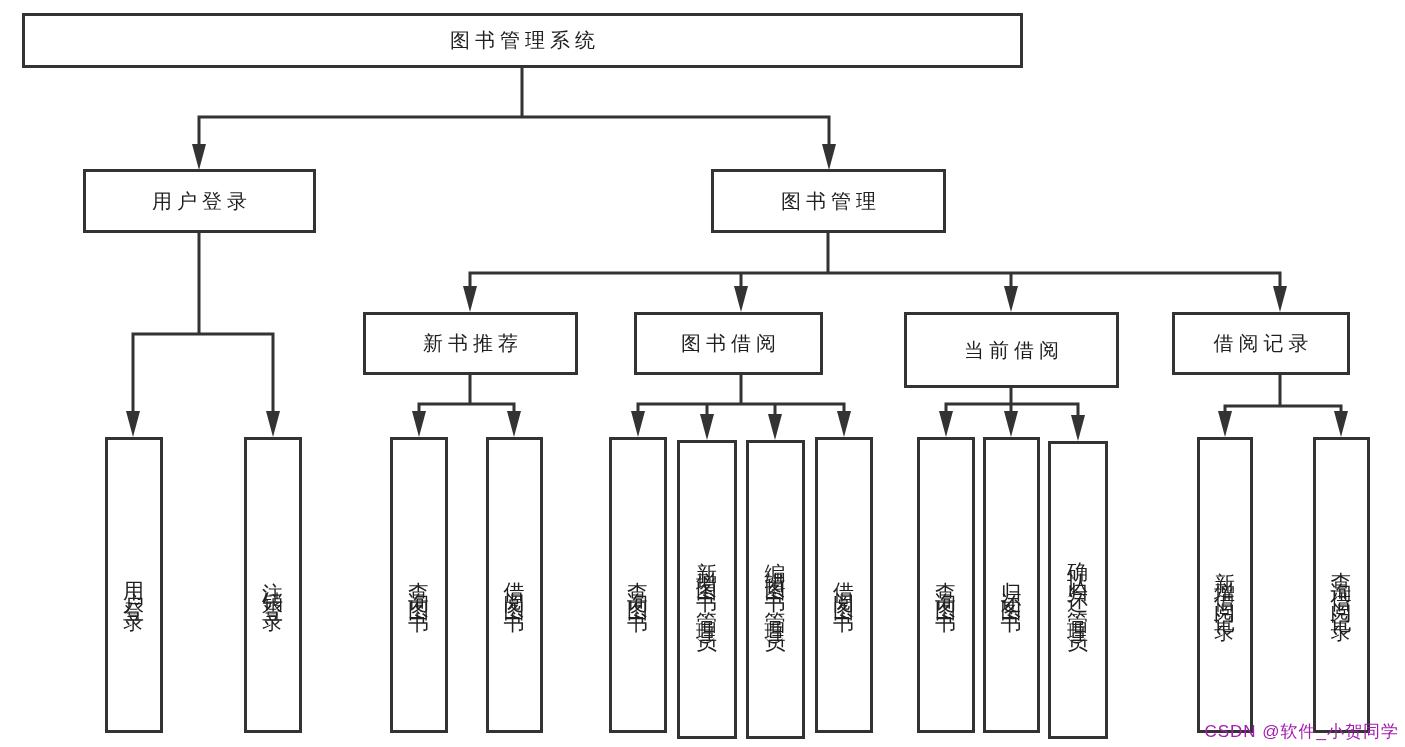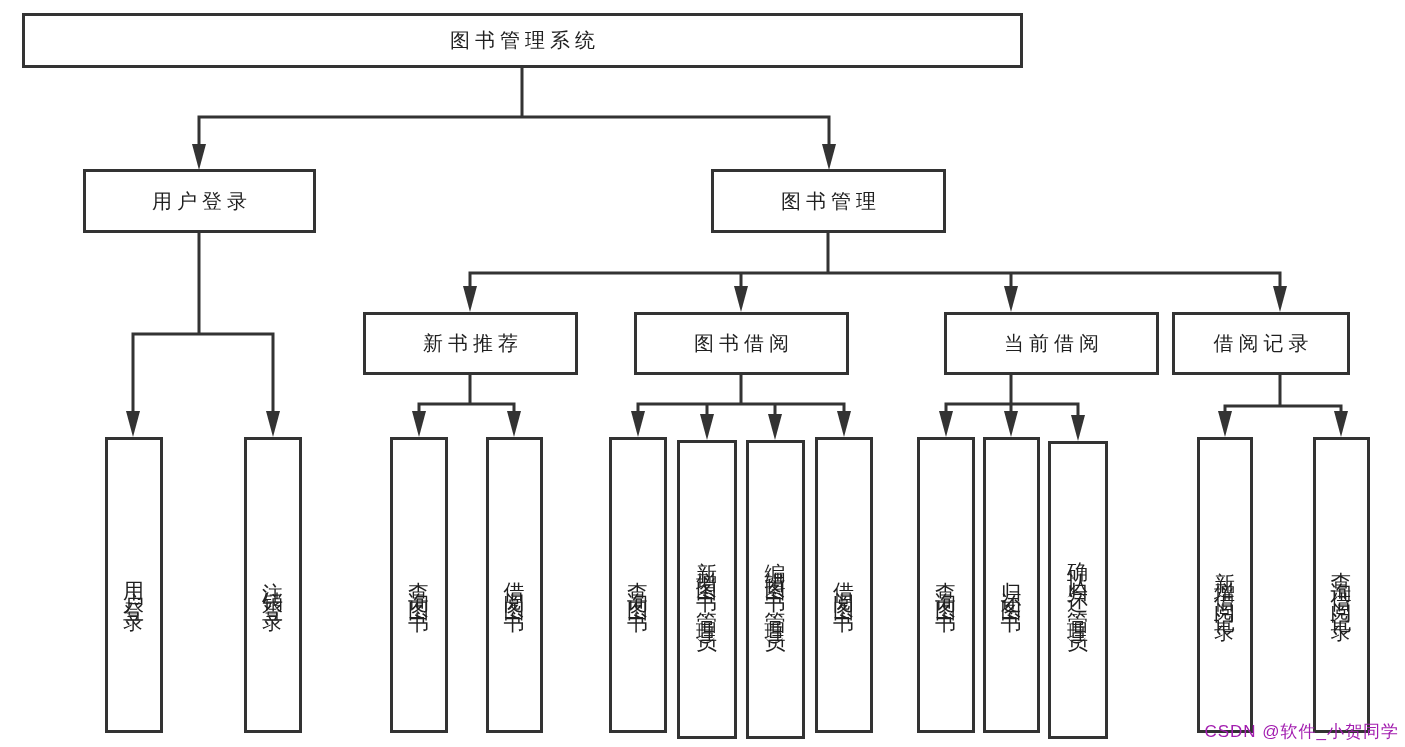--- a/index.html
+++ b/index.html
@@ -111,24 +111,24 @@
   <div class="box" style="left:83px; top:169px; width:233px; height:64px;">
     <span class="hlabel">用户登录</span>
   </div>
   <div class="box" style="left:711px; top:169px; width:235px; height:64px;">
     <span class="hlabel">图书管理</span>
   </div>
 
   <div class="box" style="left:363px; top:312px; width:215px; height:63px;">
     <span class="hlabel">新书推荐</span>
   </div>
-  <div class="box" style="left:634px; top:312px; width:215px; height:63px;text-align:center;">
+  <div class="box" style="left:634px; top:312px; width:189px; height:63px;text-align:center;">
     <span class="hlabel">图书借阅</span>
   </div>
-  <div class="box" style="left:904px; top:312px; width:215px; height:63px;margin-left:40px;">
+  <div class="box" style="left:904px; top:312px; width:215px; height:76px;">
     <span class="hlabel">当前借阅</span>
   </div>
   <div class="box" style="left:1172px; top:312px; width:178px; height:63px;">
     <span class="hlabel">借阅记录</span>
   </div>
 
   <div class="box" style="left:105px; top:437px; width:58px; height:296px;">
     <span class="vlabel">用户登录</span>
   </div>
   <div class="box" style="left:244px; top:437px; width:58px; height:296px;">

